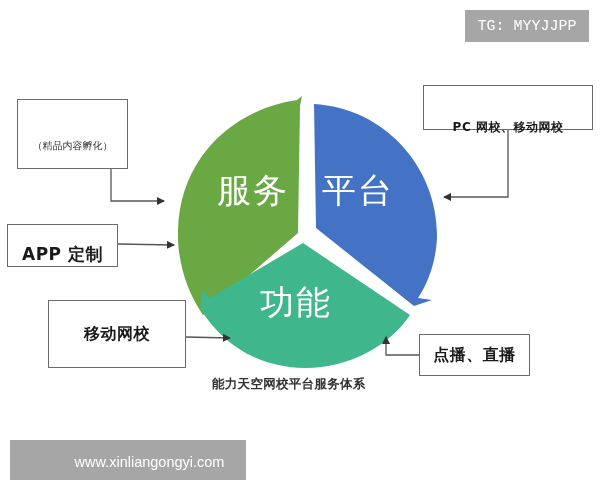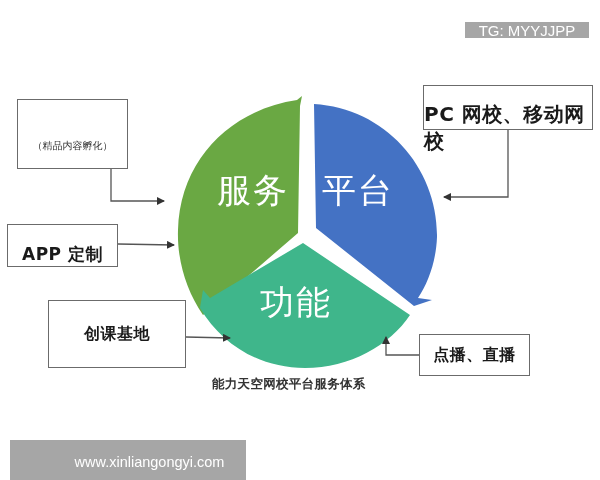--- a/index.html
+++ b/index.html
@@ -6,35 +6,35 @@
     body {
       width: 600px; height: 480px; background: #ffffff;
       position: relative; overflow: hidden;
       font-family: "DejaVu Sans", "Liberation Sans", sans-serif;
     }
     .wm {
       position: absolute; background: #a6a6a6; color: #ffffff;
       font-family: "Liberation Sans", sans-serif; font-size: 15px;
       display: flex; align-items: center; justify-content: center;
     }
-    #wm-top { left: 465px; top: 22px; width: 124px; height: 16px; }
+    #wm-top { left: 465px; top: 10px; width: 124px; height: 32px; font-family: Liberation Mono, monospace; }
     #wm-bottom { left: 10px; top: 440px; width: 193px; height: 44px; font-size: 14.5px; padding-left: 43px; }
     .box {
       position: absolute; border: 1.5px solid #6b6b6b; background: #fff;
       box-sizing: border-box; display: flex; flex-direction: column;
       align-items: center; justify-content: center; color: #1a1a1a;
     }
     .box .main { font-weight: bold; font-size: 16px; letter-spacing: 0.5px; }
     .box .sub { font-size: 10px; margin-top: 23px; color: #333; }
     #box-chuangke { left: 17px; top: 99px; width: 111px; height: 70px; }
     #box-app { left: 7px; top: 224px; width: 111px; height: 43px; justify-content: flex-end; }
     #box-app .main { font-size: 17px; }
     #box-zhifu { left: 48px; top: 300px; width: 138px; height: 68px; }
     #box-pc { left: 423px; top: 85px; width: 170px; height: 45px; }
-    #box-pc .main { font-size: 20px; margin-top: 40px; }
+    #box-pc .main { font-size: 12px; margin-top: 40px; }
     #box-dianbo { left: 419px; top: 334px; width: 111px; height: 42px; }
     #box-dianbo .main { font-size: 16px; }
     #diagram-svg { position: absolute; left: 0; top: 0; }
     #caption {
       position: absolute; left: 212px; top: 376px; width: 220px;
       font-size: 12.5px; font-weight: bold; color: #333; letter-spacing: 0.3px;
     }
     .seg-label {
       position: absolute; color: #ffffff; font-size: 34px;
       font-family: "DejaVu Serif", "Liberation Serif", serif; letter-spacing: 2px;
@@ -74,21 +74,21 @@
 
 <div class="box" id="box-chuangke">
   <div class="sub">（精品内容孵化）</div>
 </div>
 
 <div class="box" id="box-app">
   <div class="main">APP 定制</div>
 </div>
 
 <div class="box" id="box-zhifu">
-  <div class="main">创课基地</div>
+  <div class="main">移动网校</div>
 </div>
 
 <div class="box" id="box-pc">
   <div class="main">PC 网校、移动网校</div>
 </div>
 
 <div class="box" id="box-dianbo">
   <div class="main">点播、直播</div>
 </div>
 

